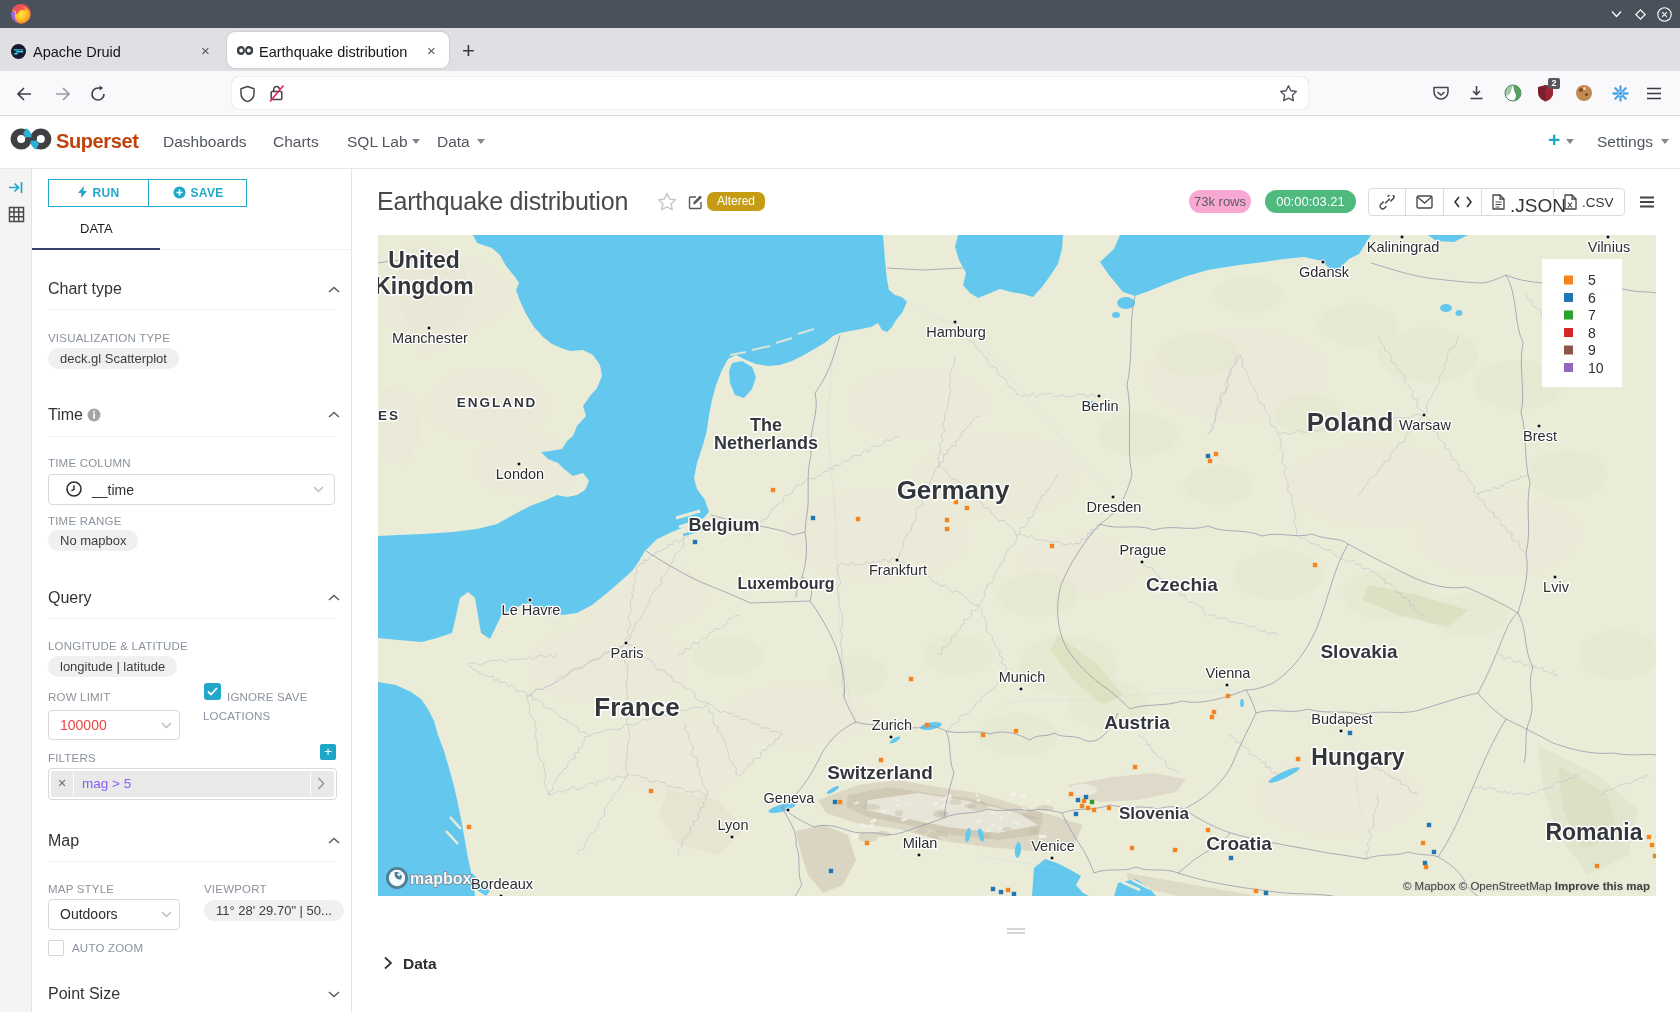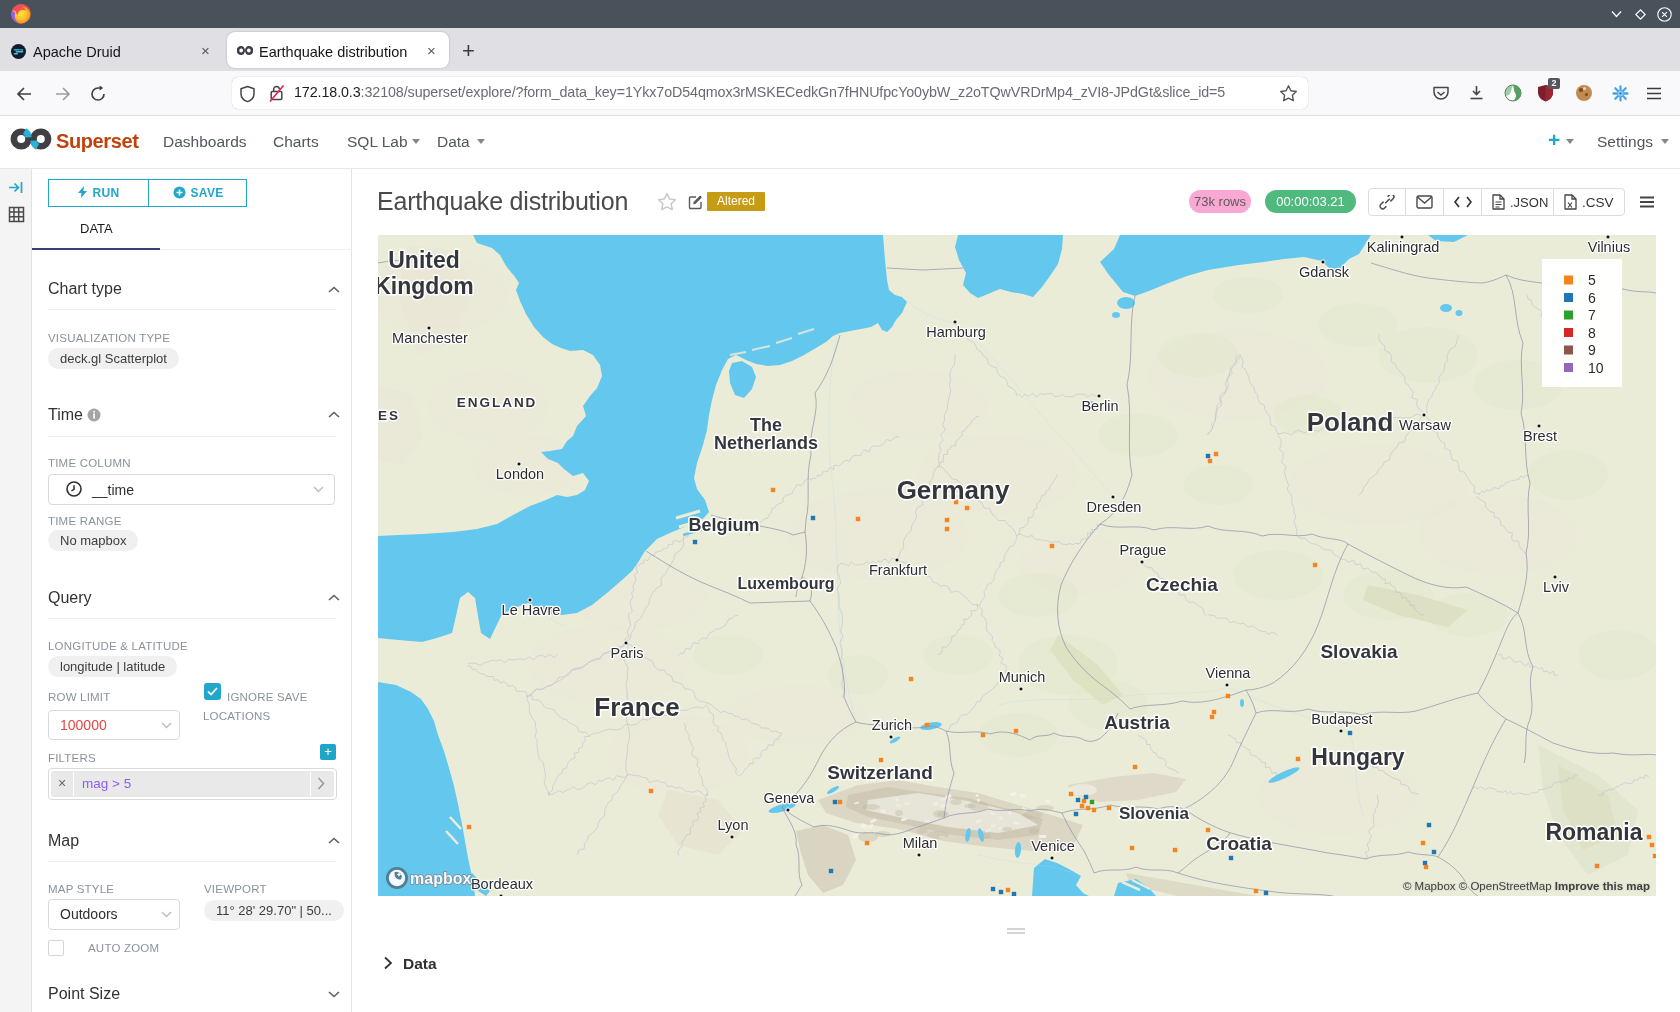--- a/index.html
+++ b/index.html
@@ -93,21 +93,20 @@
     </svg>
   <div class="abs" id="urlbox"></div>
   <svg class="abs" style="left:239px;top:85px" width="17" height="18" viewBox="0 0 17 18">
       <path d="M8.5 1.5l6.5 2.2v4.8c0 4-2.8 6.9-6.5 8.1-3.7-1.2-6.5-4.1-6.5-8.1V3.7z" stroke="#44444c" stroke-width="1.5" fill="none" stroke-linejoin="round"></path>
     </svg>
   <svg class="abs" style="left:268px;top:84px" width="17" height="19" viewBox="0 0 17 19">
       <rect x="3.2" y="7.5" width="10.6" height="8" rx="1" stroke="#44444c" stroke-width="1.5" fill="none"></rect>
       <path d="M5.7 7.5V5.3a2.8 2.8 0 0 1 5.6 0" stroke="#44444c" stroke-width="1.5" fill="none"></path>
       <path d="M2 17.5L15.5 1.5" stroke="#e22850" stroke-width="1.7"></path>
     </svg>
-  <div class="abs urltxt" style="left:294px;top:84px"><b>172.18.0.3</b>:32108/superset/explore/?form_data_key=1Ykx7oD54qmox3rMSKECedkGn7fHNUfpcYo0ybW_z2oTQwVRDrMp4_zVI8-JPdGt&amp;slice_id=5</div>
   <svg class="abs" style="left:1279px;top:84px" width="19" height="19" viewBox="0 0 19 19">
       <path d="M9.5 1.8l2.4 4.9 5.4.8-3.9 3.8.9 5.4-4.8-2.5-4.8 2.5.9-5.4L1.7 7.5l5.4-.8z" stroke="#55555e" stroke-width="1.4" fill="none" stroke-linejoin="round"></path>
     </svg>
   <svg class="abs" style="left:1432px;top:85px" width="18" height="17" viewBox="0 0 18 17">
       <path d="M2 2.5h14v4.5a7 7 0 0 1-14 0z" stroke="#44444c" stroke-width="1.5" fill="none" stroke-linejoin="round"></path>
       <path d="M5.5 7l3.5 3 3.5-3" stroke="#44444c" stroke-width="1.5" fill="none"></path>
     </svg>
   <svg class="abs" style="left:1468px;top:84px" width="17" height="17" viewBox="0 0 17 17">
       <path d="M8.5 2v8M5 7l3.5 3.5L12 7" stroke="#44444c" stroke-width="1.6" fill="none"></path>
       <path d="M2.5 14.5h12" stroke="#44444c" stroke-width="1.6"></path>
@@ -243,55 +242,55 @@
     <div class="abs divider" style="left:16px;top:692px;width:288px"></div>
     <div class="abs seclabel" style="left:16px;top:714px">MAP STYLE</div>
     <div class="abs seclabel" style="left:172px;top:714px">VIEWPORT</div>
     <div class="abs selbox" style="left:16px;top:730px;width:132px;height:31px"></div>
     <div class="abs" style="left:28px;top:737px;font-size:14px;color:#2e2e2e">Outdoors</div>
     <svg class="abs" style="left:129px;top:742px" width="11" height="7" viewBox="0 0 11 7">
         <path d="M1 1l4.5 4.5L10 1" stroke="#bfbfbf" stroke-width="1.5" fill="none"></path>
       </svg>
     <div class="abs pill" style="left:172px;top:731px;font-size:13px">11° 28' 29.70" | 50...</div>
     <div class="abs" style="left:16px;top:771px;width:16px;height:16px;border:1px solid #d4d4d4;border-radius:2px;background:#fff"></div>
-    <div class="abs seclabel" style="left:56px;top:773px">AUTO ZOOM</div>
+    <div class="abs seclabel" style="left:40px;top:773px">AUTO ZOOM</div>
     <div class="abs sechead" style="left:16px;top:816px">Point Size</div>
     <svg class="abs" style="left:296px;top:822px" width="12" height="7" viewBox="0 0 12 7">
         <path class="updn" d="M1 1l5 4.5L11 1"></path>
       </svg>
   </div>
 
   <div class="abs" id="charttitle">Earthquake distribution</div>
   <svg class="abs" style="left:657px;top:192px" width="20" height="20" viewBox="0 0 20 20">
       <path d="M10 1.6l2.6 5.3 5.8.8-4.2 4.1 1 5.8-5.2-2.7-5.2 2.7 1-5.8L1.6 7.7l5.8-.8z" stroke="#c9c9c9" stroke-width="1.5" fill="none" stroke-linejoin="round"></path>
     </svg>
   <svg class="abs" style="left:688px;top:195px" width="15" height="15" viewBox="0 0 15 15">
       <path d="M13 7v5.5a1 1 0 0 1-1 1H2.5a1 1 0 0 1-1-1V3a1 1 0 0 1 1-1H8" stroke="#5a5a5a" stroke-width="1.4" fill="none"></path>
       <path d="M5.5 9.5l1.8-.45L13.2 3.2a1.1 1.1 0 0 0-1.9-1.9L5.4 7.2z" fill="#5a5a5a"></path>
     </svg>
-  <div class="abs" style="left:707px;top:192px;height:19px;background:#c59c14;border-radius:1px;color:#fff;font-size:12px;line-height:19px;padding:0 10px">Altered</div>
+  <div class="abs" style="left:707px;top:192px;height:19px;background:#c59c14;border-radius:7px;color:#fff;font-size:12px;line-height:19px;padding:0 10px">Altered</div>
   <div class="abs rowpill" style="left:1189px;top:190px;width:62px;background:#f9a8d4;color:#5c5c5c">73k rows</div>
   <div class="abs rowpill" style="left:1265px;top:190px;width:91px;background:#4fb97e;color:#fff">00:00:03.21</div>
   <div class="abs btngrp" style="left:1368px;top:188px;width:257px"></div>
   <svg class="abs" style="left:1379px;top:195px" width="16" height="15" viewBox="0 0 16 15">
       <path d="M6.2 9.3L10.8 4.7M8.6 2.8l1.8-1.8a2.6 2.6 0 0 1 3.7 3.7l-2.7 2.7M7.4 12.2l-1.8 1.8a2.6 2.6 0 0 1-3.7-3.7l2.7-2.7" stroke="#4a4a4a" stroke-width="1.5" fill="none" transform="translate(0,-1)"></path>
     </svg>
   <svg class="abs" style="left:1416px;top:195px" width="17" height="14" viewBox="0 0 17 14">
       <rect x="1" y="1" width="15" height="12" rx="1.5" stroke="#4a4a4a" stroke-width="1.4" fill="none"></rect>
       <path d="M1.5 2l7 6 7-6" stroke="#4a4a4a" stroke-width="1.4" fill="none"></path>
     </svg>
   <svg class="abs" style="left:1454px;top:196px" width="18" height="12" viewBox="0 0 18 12">
       <path d="M5 1L1 6l4 5M13 1l4 5-4 5" stroke="#333" stroke-width="1.7" fill="none"></path>
     </svg>
   <svg class="abs" style="left:1492px;top:194px" width="13" height="16" viewBox="0 0 13 16">
       <path d="M1 1h7l4 4v10H1z" stroke="#444" stroke-width="1.3" fill="none" stroke-linejoin="round"></path>
       <path d="M8 1v4h4" stroke="#444" stroke-width="1.3" fill="none"></path>
       <path d="M3.5 8h6M3.5 10.5h6M3.5 13h4" stroke="#444" stroke-width="1.1"></path>
     </svg>
-  <div class="abs" style="left:1510px;top:195px;font-size:13px;color:#333">.JSON</div>
+  <div class="abs" style="left:1510px;top:195px;font-size:19px;color:#333">.JSON</div>
   <svg class="abs" style="left:1564px;top:194px" width="13" height="16" viewBox="0 0 13 16">
       <path d="M1 1h7l4 4v10H1z" stroke="#444" stroke-width="1.3" fill="none" stroke-linejoin="round"></path>
       <path d="M8 1v4h4" stroke="#444" stroke-width="1.3" fill="none"></path>
       <path d="M4 8.5l4 5M8 8.5l-4 5" stroke="#444" stroke-width="1.2"></path>
     </svg>
   <div class="abs" style="left:1582px;top:195px;font-size:13.5px;color:#333">.CSV</div>
   <div class="abs" style="left:1405px;top:188px;width:1px;height:28px;background:#dcdcdc"></div>
   <div class="abs" style="left:1443px;top:188px;width:1px;height:28px;background:#dcdcdc"></div>
   <div class="abs" style="left:1481px;top:188px;width:1px;height:28px;background:#dcdcdc"></div>
   <div class="abs" style="left:1553px;top:188px;width:1px;height:28px;background:#dcdcdc"></div>

